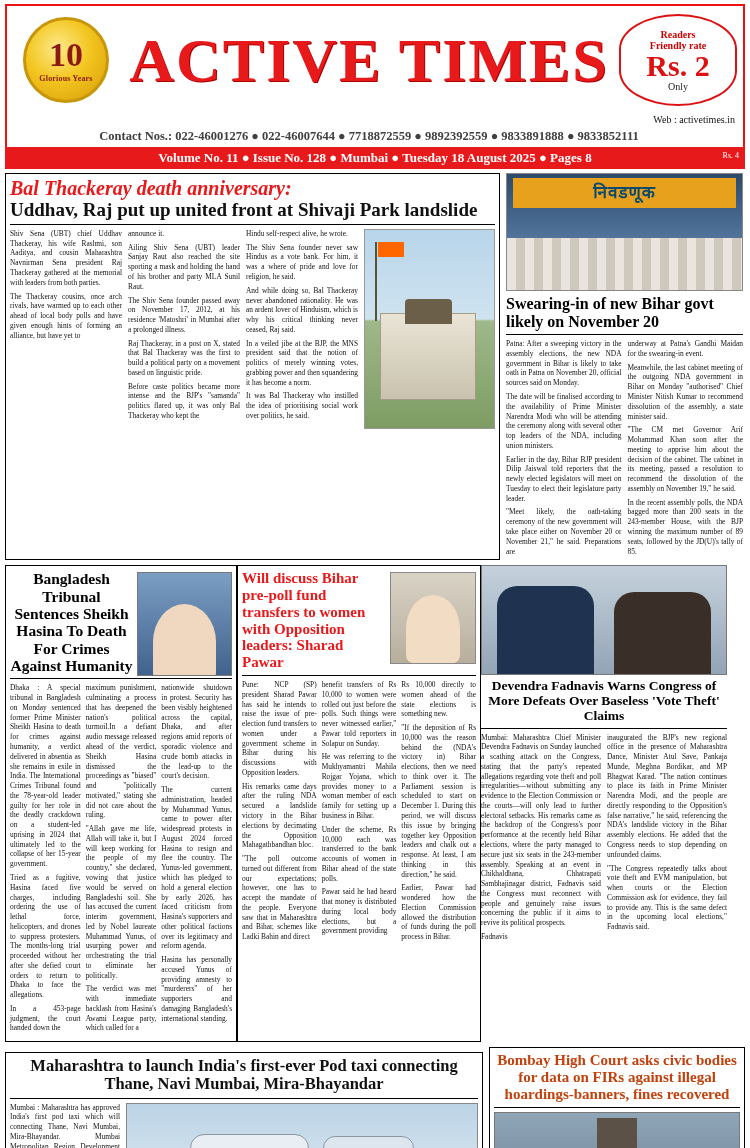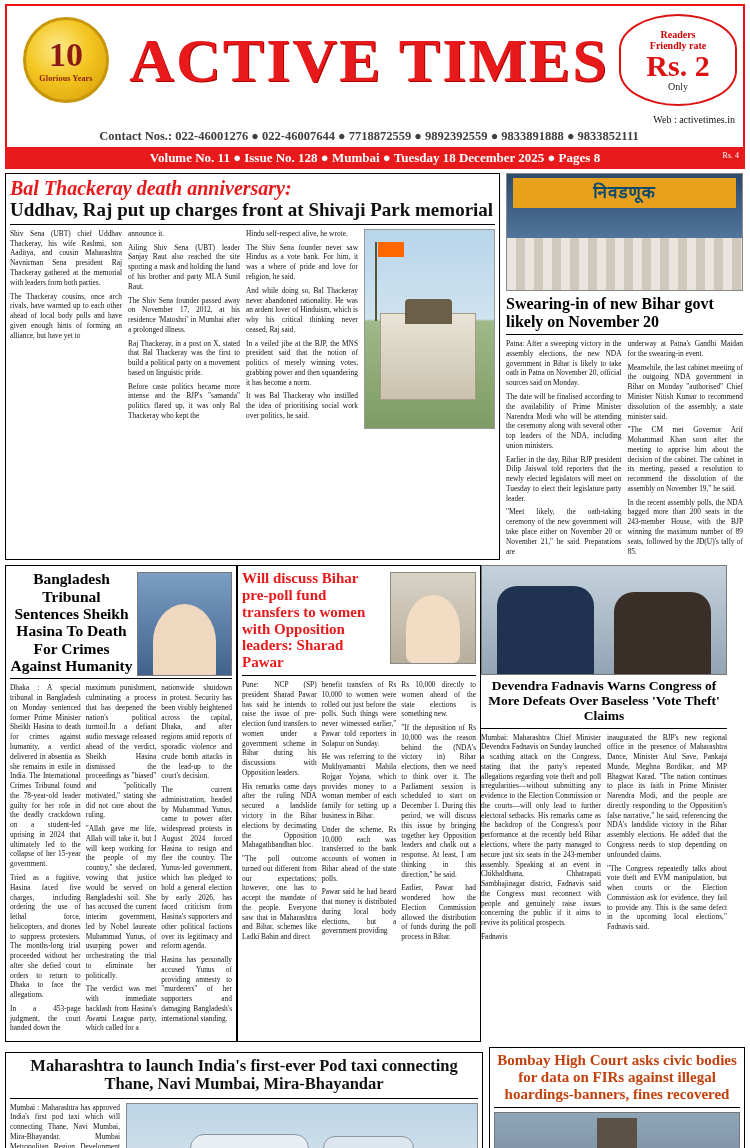--- a/index.html
+++ b/index.html
@@ -229,28 +229,28 @@
     <div class="price-box">
       <div class="readers">Readers</div>
       <div class="readers">Friendly rate</div>
       <div class="rs">Rs. 2</div>
       <div class="only">Only</div>
     </div>
   </div>
   <div class="webline">Web : activetimes.in</div>
   <div class="contact">Contact Nos.: 022-46001276 ● 022-46007644 ● 7718872559 ● 9892392559 ● 9833891888 ● 9833852111</div>
   <div class="volbar">
-    <span>Volume No. 11  ●  Issue  No. 128  ●  Mumbai ● Tuesday 18 December 2025 ● Pages  8</span>
+    <span>Volume No. 11  ●  Issue  No. 128  ●  Mumbai ● Tuesday 18 August 2025 ● Pages  8</span>
     <span class="rs4">Rs. 4</span>
   </div>
 
   <div class="lead-wrap">
     <div class="lead-left">
       <div class="lead-kicker">Bal Thackeray death anniversary:</div>
-      <div class="lead-title">Uddhav, Raj put up charges front at Shivaji Park memorial</div>
+      <div class="lead-title">Uddhav, Raj put up united front at Shivaji Park landslide</div>
       <div class="rule"></div>
       <div class="lead-body">
         <div class="lead-col body-text">
           <p>Shiv Sena (UBT) chief Uddhav Thackeray, his wife Rashmi, son Aaditya, and cousin Maharashtra Navnirman Sena president Raj Thackeray gathered at the memorial with leaders from both parties.</p>
           <p>The Thackeray cousins, once arch rivals, have warmed up to each other ahead of local body polls and have given enough hints of forming an alliance, but have yet to</p>
         </div>
         <div class="lead-col body-text">
           <p>announce it.</p>
           <p>Ailing Shiv Sena (UBT) leader Sanjay Raut also reached the site sporting a mask and holding the hand of his brother and party MLA Sunil Raut.</p>
           <p>The Shiv Sena founder passed away on November 17, 2012, at his residence 'Matoshri' in Mumbai after a prolonged illness.</p>

